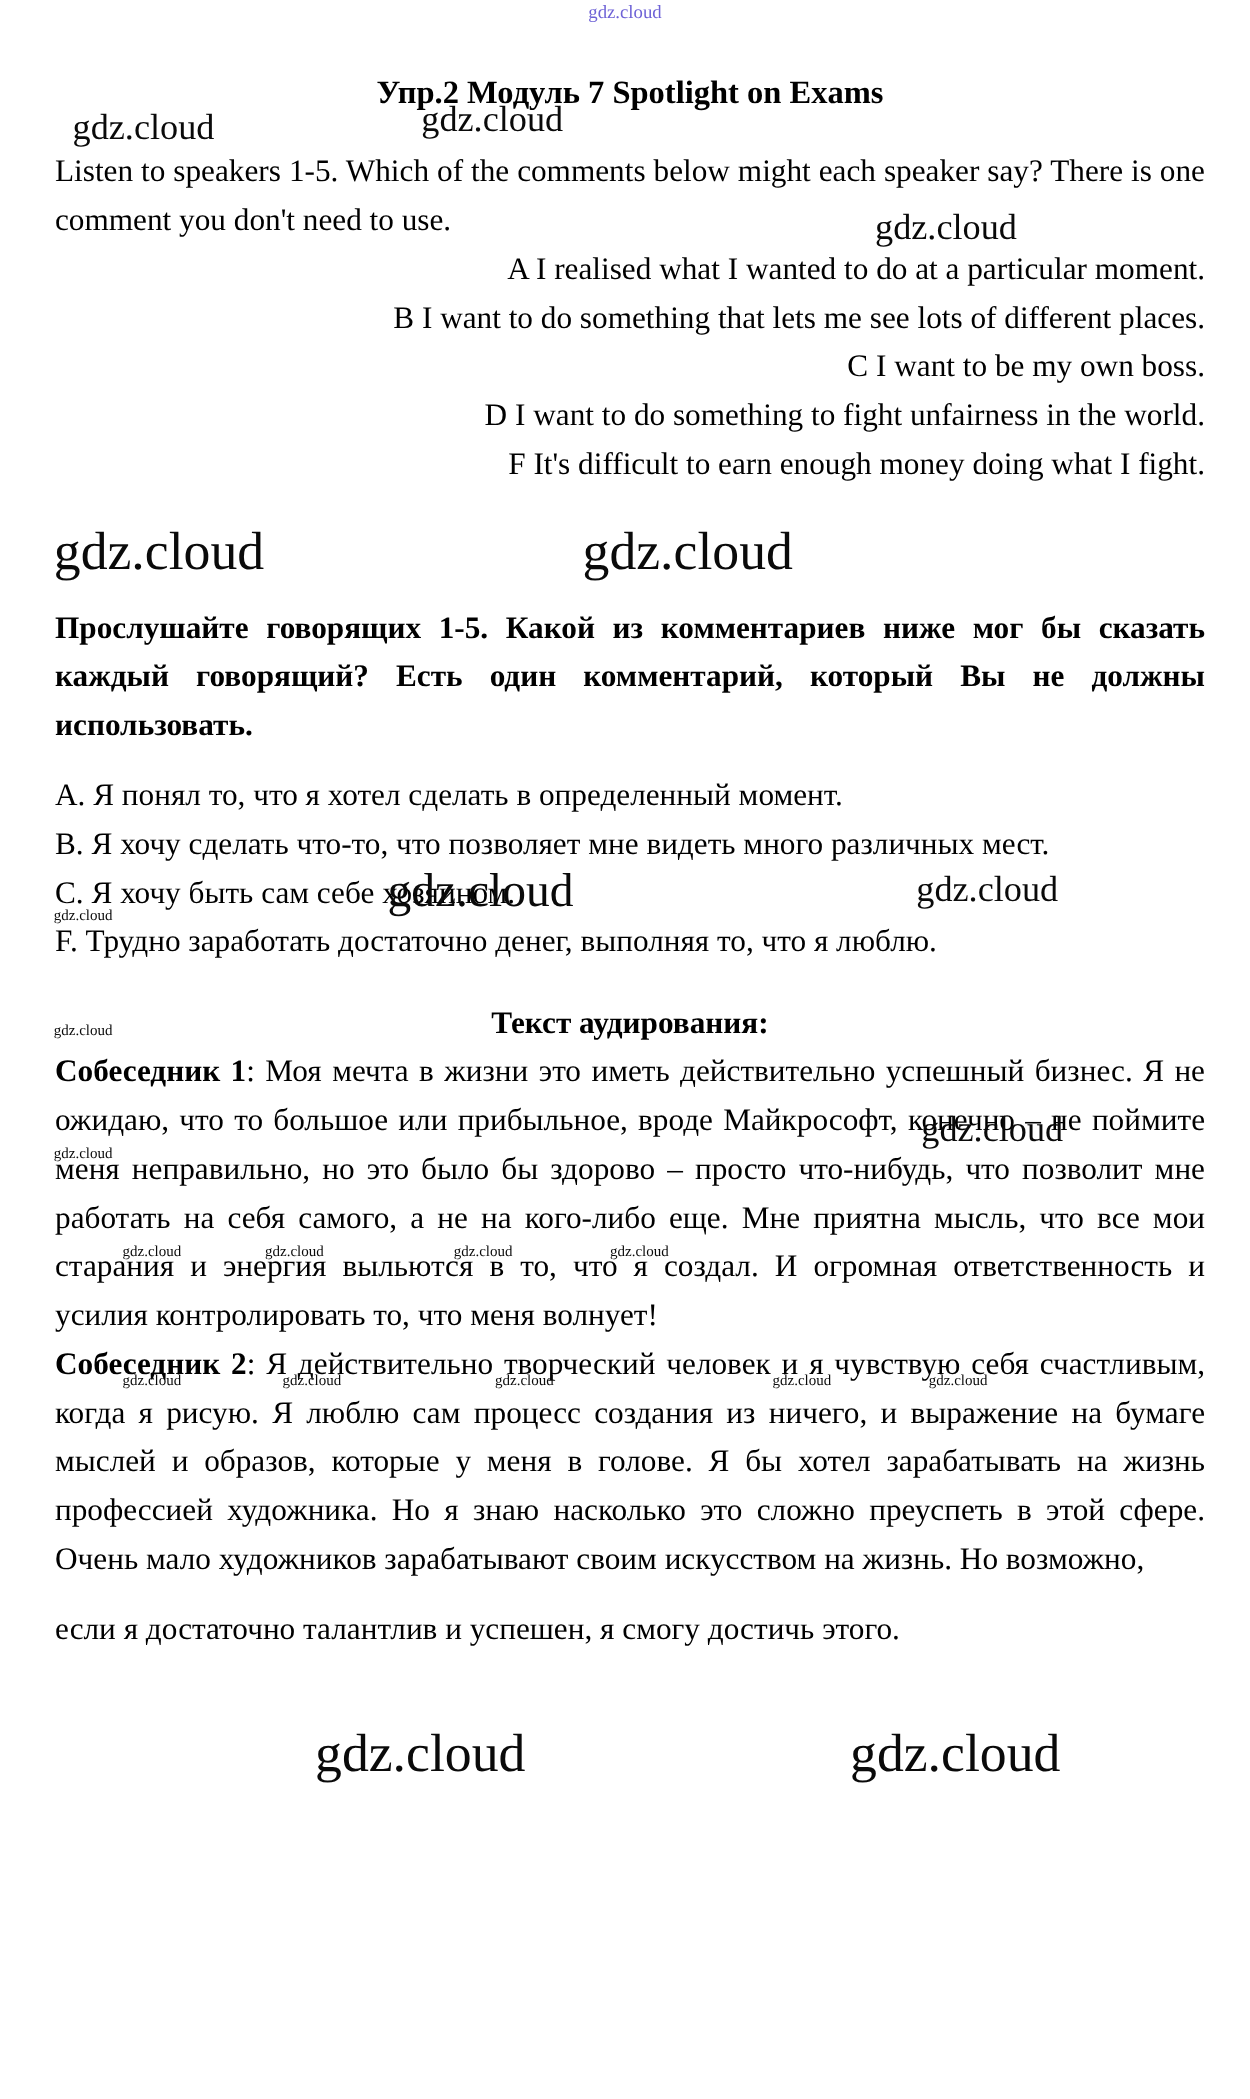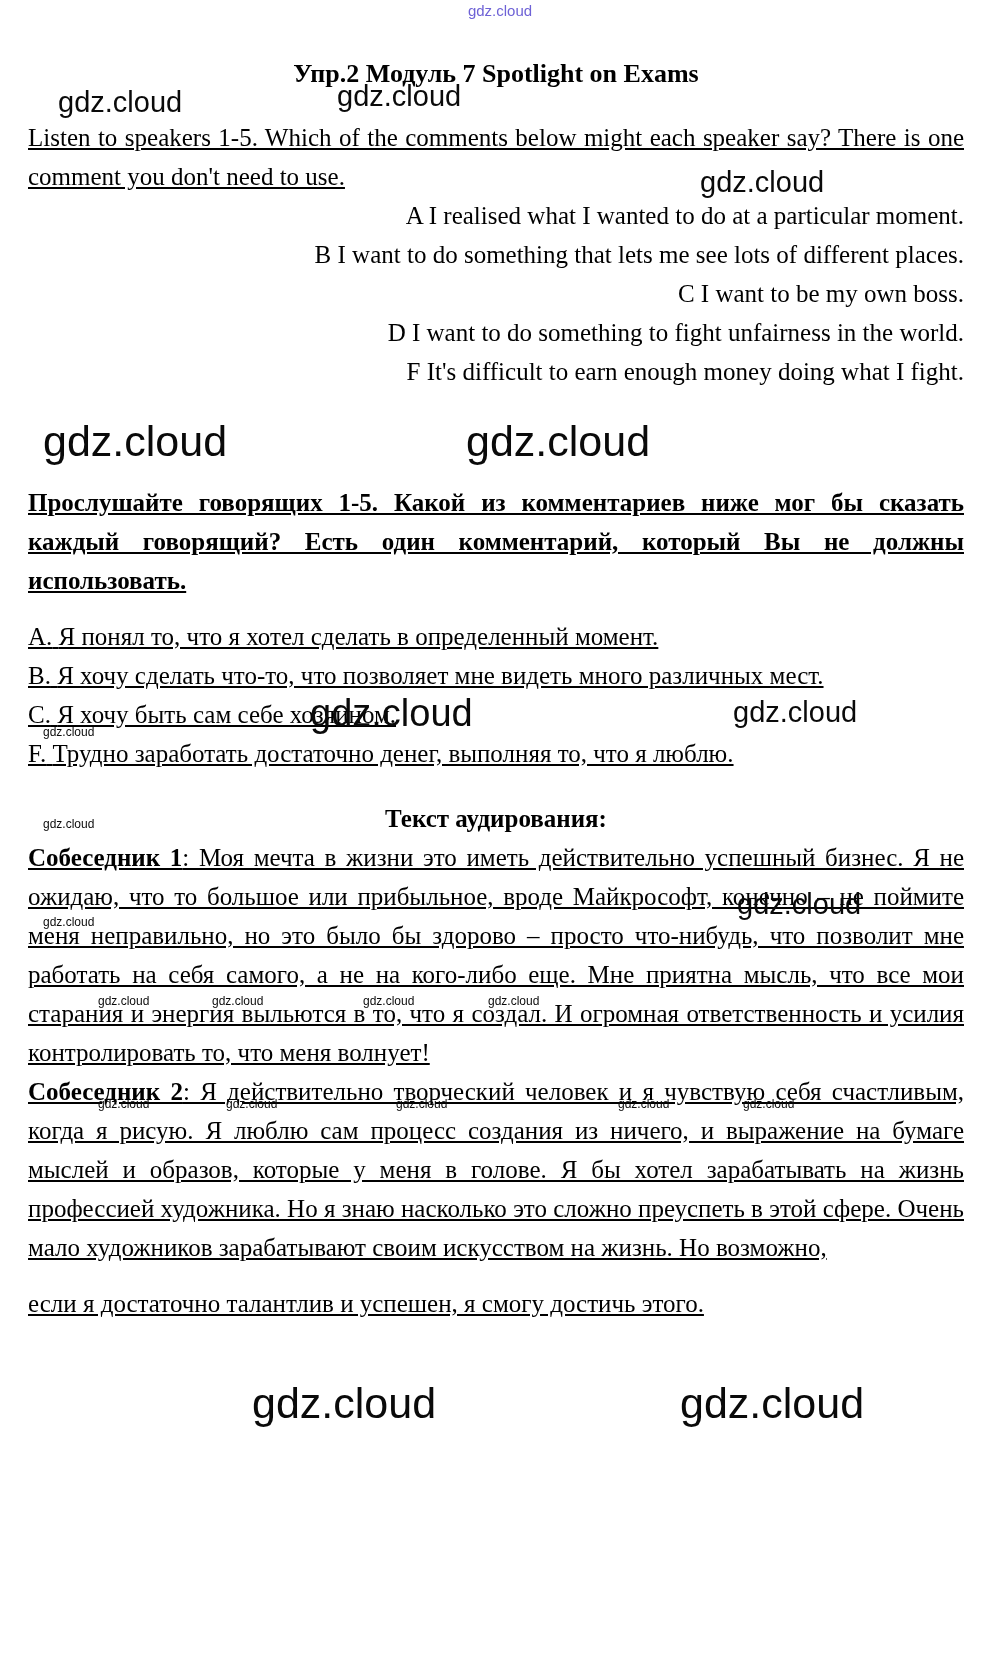--- a/index.html
+++ b/index.html
@@ -9,50 +9,50 @@
     min-height: 1679px;
     background: #ffffff;
     font-family: "Liberation Serif", serif;
     font-size: 25px;
     color: #000000;
     overflow: hidden;
   }
   .content {
     position: relative;
     z-index: 1;
-    padding: 54px 36px 40px 28px;
+    padding: 54px 36px 40px 44px;
     line-height: 39px;
   }
   .title {
     font-size: 26px;
     font-weight: bold;
     text-align: center;
     margin: 0 0 25px 0;
   }
-  .para { margin: 0; text-align: justify; text-decoration: underline; }
+  .para { margin: 0; text-align: justify; }
   .line { margin: 0; text-align: right; }
   .ru-intro {
     font-weight: bold;
     margin: 92px 0 0 0;
     text-align: justify;
   }
   .options-ru { margin-top: 17px; }
   .heading {
     font-weight: bold;
     margin: 26px 0 0 0;
     text-align: center;
   }
   .tail { margin-top: 17px; }
   b { font-weight: bold; }
 
   
   .wm {
     position: absolute;
     z-index: 2;
-    font-family: Liberation Sans, sans-serif;
+    font-family: Liberation Serif, serif;
     line-height: 1;
     white-space: nowrap;
     color: #0a0a0a;
   }
   .wm-top {
     left: 50%;
     top: 3px;
     transform: translateX(-50%);
     font-size: 15px;
     color: #6e62d6;

